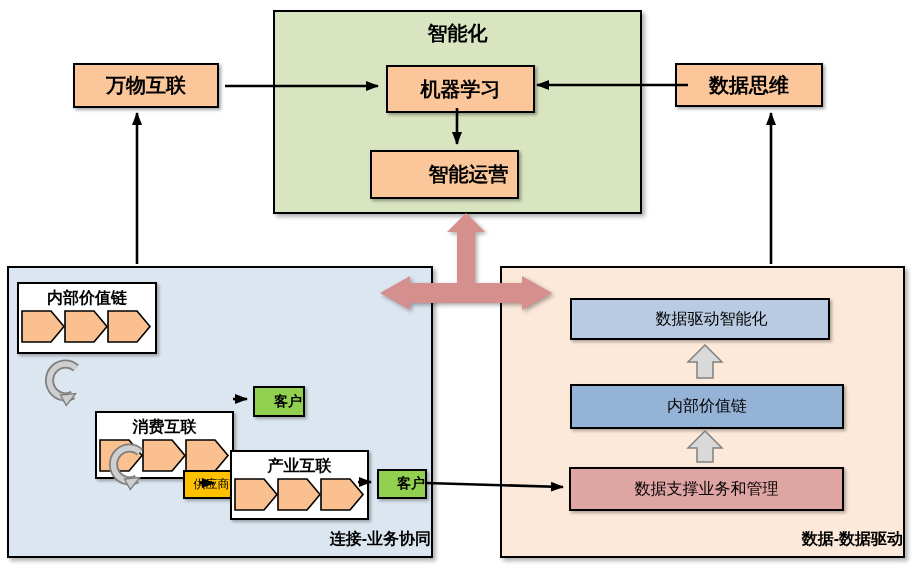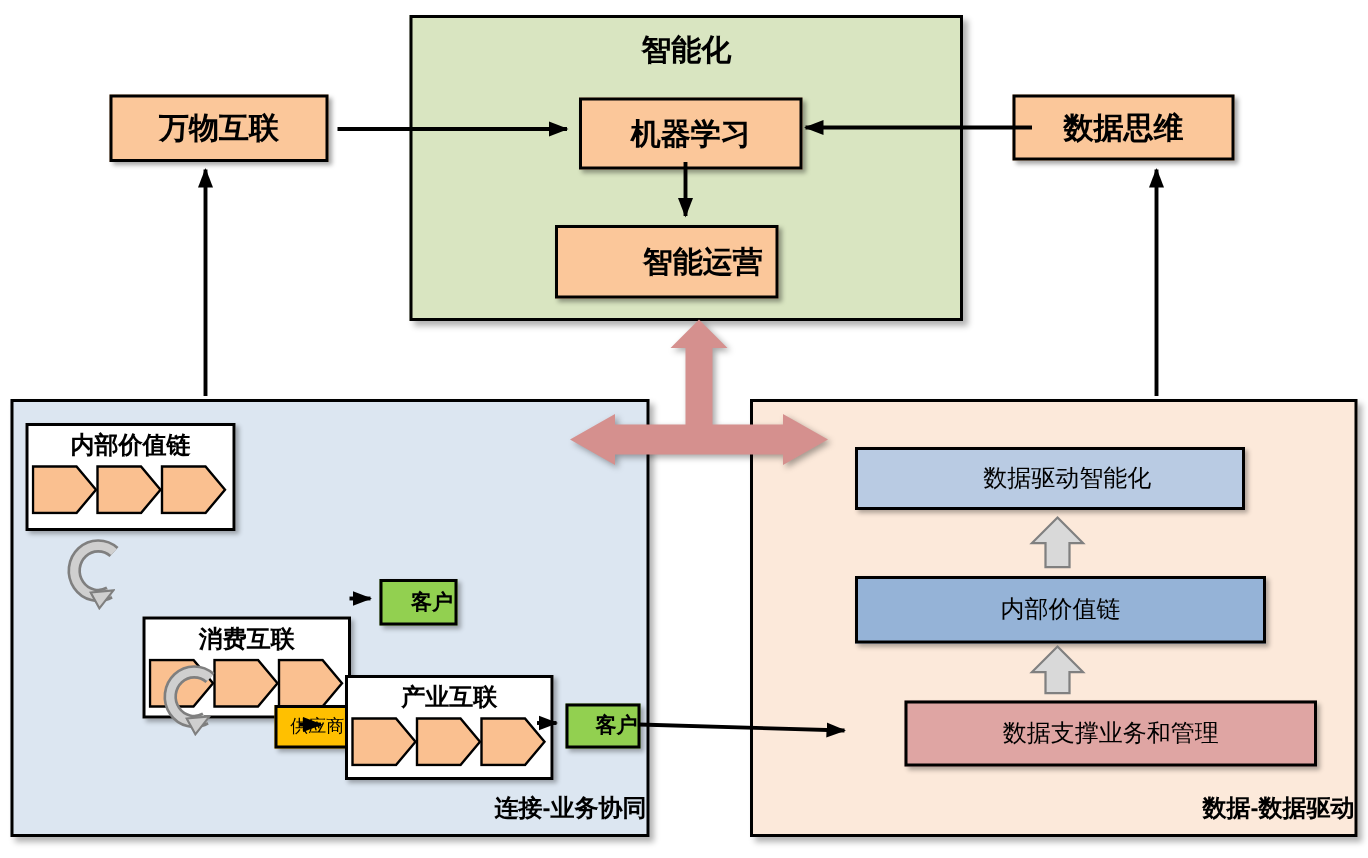--- a/index.html
+++ b/index.html
@@ -31,21 +31,21 @@
         display:flex;align-items:center;justify-content:center;
         font-size:14px;font-weight:bold;padding-left:18px;}
   .ybox{position:absolute;box-sizing:border-box;background:var(--supplier-yellow,#ffc000);
         border:2px solid #000;box-shadow:2px 2px 3px rgba(0,0,0,0.30);
         display:flex;align-items:center;justify-content:center;font-size:12px;margin-left:40px;}
   .level{position:absolute;box-sizing:border-box;border:2px solid #000;
          box-shadow:2px 2px 3px rgba(0,0,0,0.30);
          display:flex;align-items:center;justify-content:center;font-size:16px;}
   .l1{left:68px;top:30px;width:260px;height:42px;background:var(--level-blue-light,#b9cbe3);padding-left:23px;}
   .l2{left:68px;top:116px;width:274px;height:45px;background:var(--level-blue,#95b3d7);}
-  .l3{left:67px;top:199px;width:275px;height:44px;background:var(--level-pink,#dfa5a3);margin-left:34px;}
+  .l3{left:67px;top:199px;width:275px;height:44px;background:var(--level-pink,#dfa5a3);}
   #overlay{position:absolute;left:0;top:0;pointer-events:none;}
   .black-arrow{stroke:#000;stroke-width:2.6;fill:none;}
   .chev{fill:var(--chevron-orange,#fac090);stroke:#000;stroke-width:1.6;}
   .block-arrow{fill:var(--block-arrow-gray,#d9d9d9);stroke:#808080;stroke-width:1.5;}
   .cross-arrow{fill:var(--cross-arrow,#d5908e);
                filter:drop-shadow(2px 2px 2px rgba(0,0,0,0.35));}
   .cycle-outer{stroke:#7f7f7f;stroke-width:9;fill:none;}
   .cycle-inner{stroke:#cfcfcf;stroke-width:5.5;fill:none;}
 </style>
 </head>

